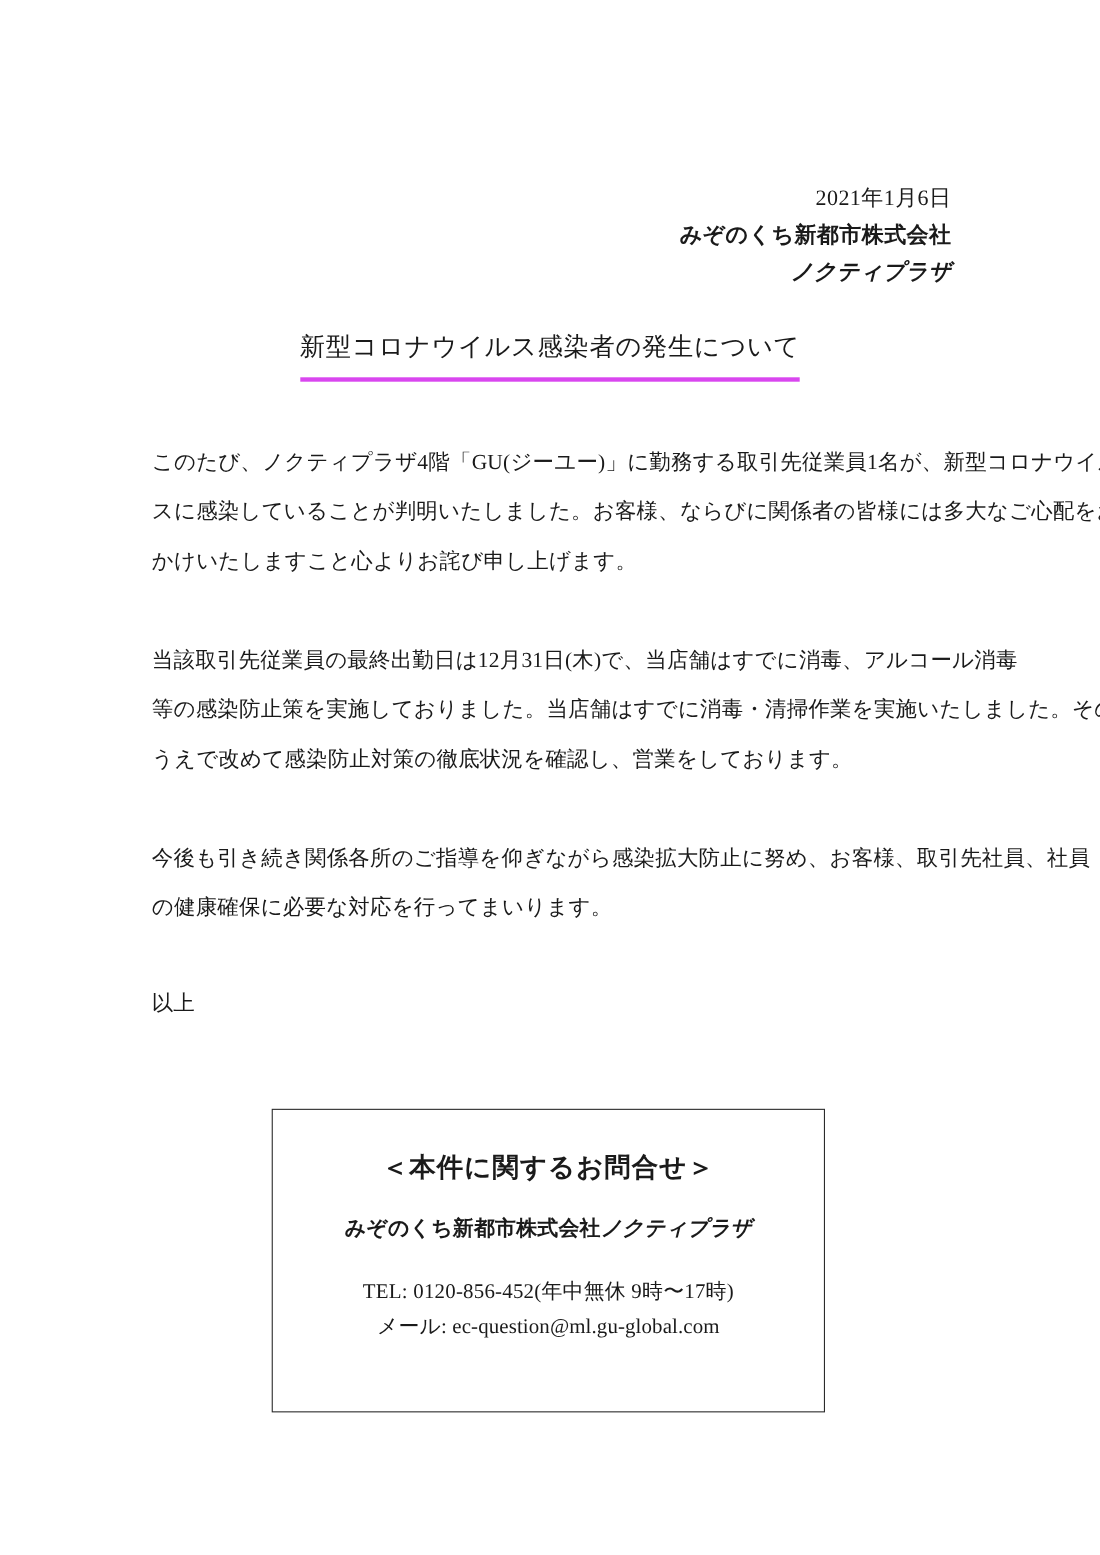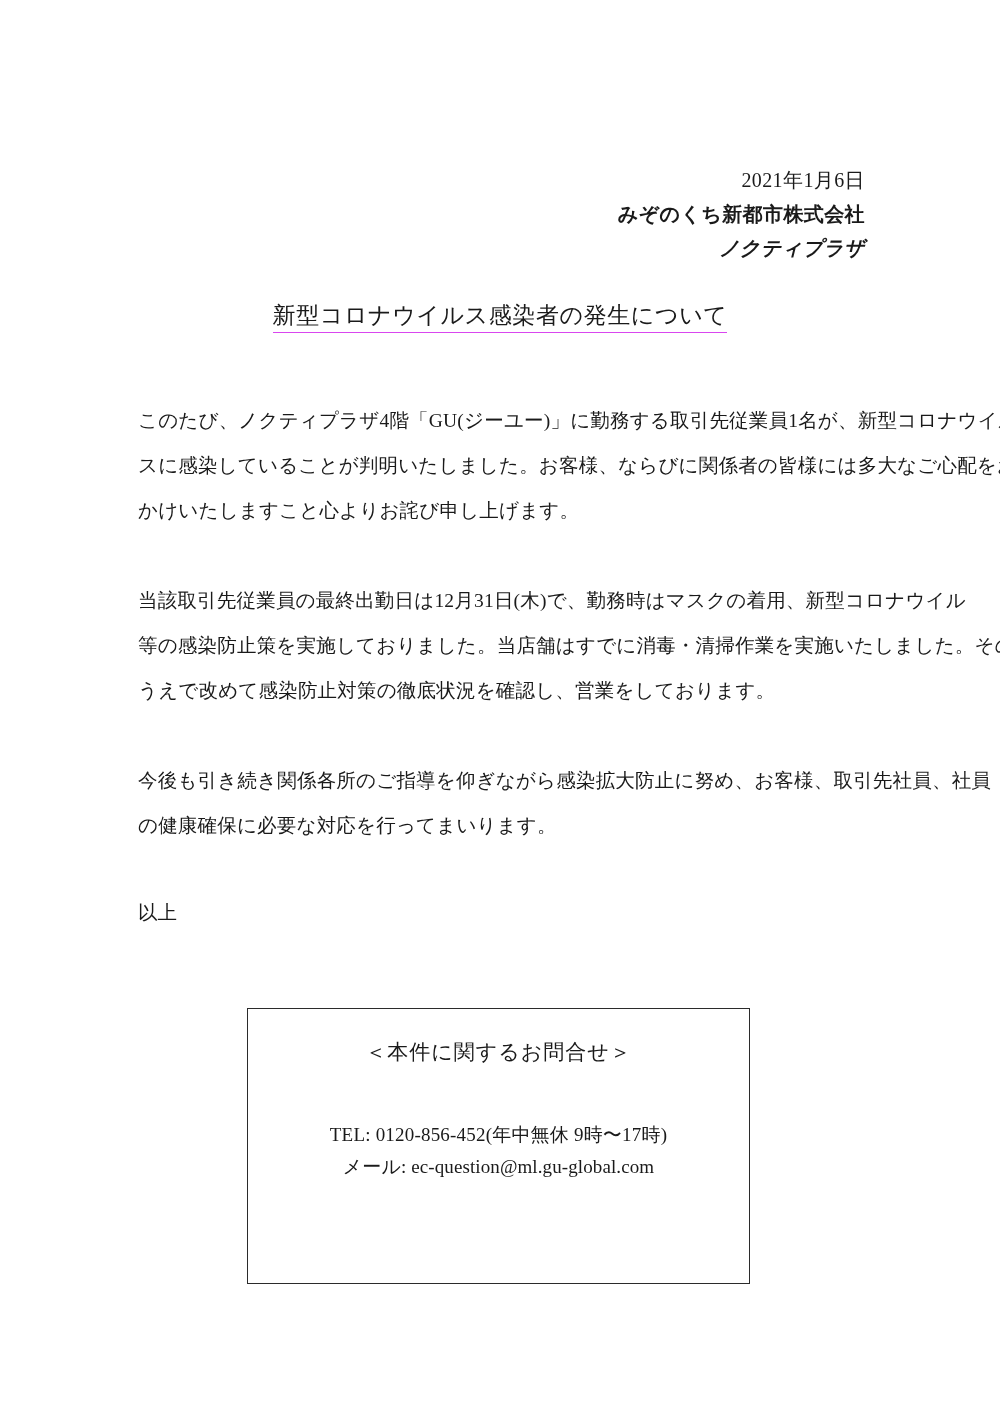--- a/index.html
+++ b/index.html
@@ -62,22 +62,22 @@
     top: 300px;
     left: 0;
     width: 1000px;
     text-align: center;
     font-size: 23px;
     line-height: 32px;
     letter-spacing: 0.6px;
   }
   .doc-title .title-text {
     display: inline-block;
-    border-bottom: 1px solid #d946ef;
-    padding-bottom: 0;
+    border-bottom: 4px solid #d946ef;
+    padding-bottom: 11px;
   }
 
   
   .body-block {
     position: absolute;
     left: 138px;
     width: 730px;
   }
   .para {
     margin: 0;
@@ -113,24 +113,25 @@
     box-sizing: border-box;
   }
   .contact-inner {
     position: absolute;
     left: 0;
     top: 0;
     width: 100%;
     text-align: center;
   }
   .c-heading {
-    margin-top: 28px;
-    font-size: 21px;
+    margin-top: 38px;
+    font-size: 24px;
     line-height: 30px;
     letter-spacing: 1px;
+    font-weight: bold;
   }
   .c-gap-lg { height: 26px; }
   .c-org {
     font-size: 19px;
     line-height: 30px;
     font-family: "Liberation Sans", "DejaVu Sans", sans-serif;
     font-weight: 600;
     letter-spacing: 0.2px;
   }
   .c-org .c-org-facility {
@@ -172,38 +173,41 @@
     <span class="title-text">新型コロナウイルス感染者の発生について</span>
   </div>
 
   <div class="body-block para" id="para1">
     <div class="para-line">このたび、ノクティプラザ4階「GU(ジーユー)」に勤務する取引先従業員1名が、新型コロナウイル</div>
     <div class="para-line">スに感染していることが判明いたしました。お客様、ならびに関係者の皆様には多大なご心配をお</div>
     <div class="para-line">かけいたしますこと心よりお詫び申し上げます。</div>
   </div>
 
   <div class="body-block para" id="para2">
-    <div class="para-line">当該取引先従業員の最終出勤日は12月31日(木)で、勤務時はマスクの着用、新型コロナウイル</div>
+    <div class="para-line">当該取引先従業員の最終出勤日は12月31日(木)で、当店舗はすでに消毒、アルコール消毒</div>
     <div class="para-line">等の感染防止策を実施しておりました。当店舗はすでに消毒・清掃作業を実施いたしました。その</div>
     <div class="para-line">うえで改めて感染防止対策の徹底状況を確認し、営業をしております。</div>
   </div>
 
   <div class="body-block para" id="para3">
     <div class="para-line">今後も引き続き関係各所のご指導を仰ぎながら感染拡大防止に努め、お客様、取引先社員、社員</div>
     <div class="para-line">の健康確保に必要な対応を行ってまいります。</div>
   </div>
 
   <div class="closing">以上</div>
 
   <div class="contact-box">
     <div class="contact-inner">
       <div class="c-heading">＜本件に関するお問合せ＞</div>
 
       <div class="c-gap-lg"></div>
 
+      <div class="c-org">
+        <span>みぞのくち新都市株式会社</span><span class="c-org-facility">ノクティプラザ</span>
+      </div>
 
 
       <div class="c-gap-lg"></div>
 
 
       <div class="c-line">TEL:  0120-856-452(年中無休 9時〜17時)</div>
 
       <div class="c-mail">メール:  ec-question@ml.gu-global.com</div>
     </div>
   </div>

